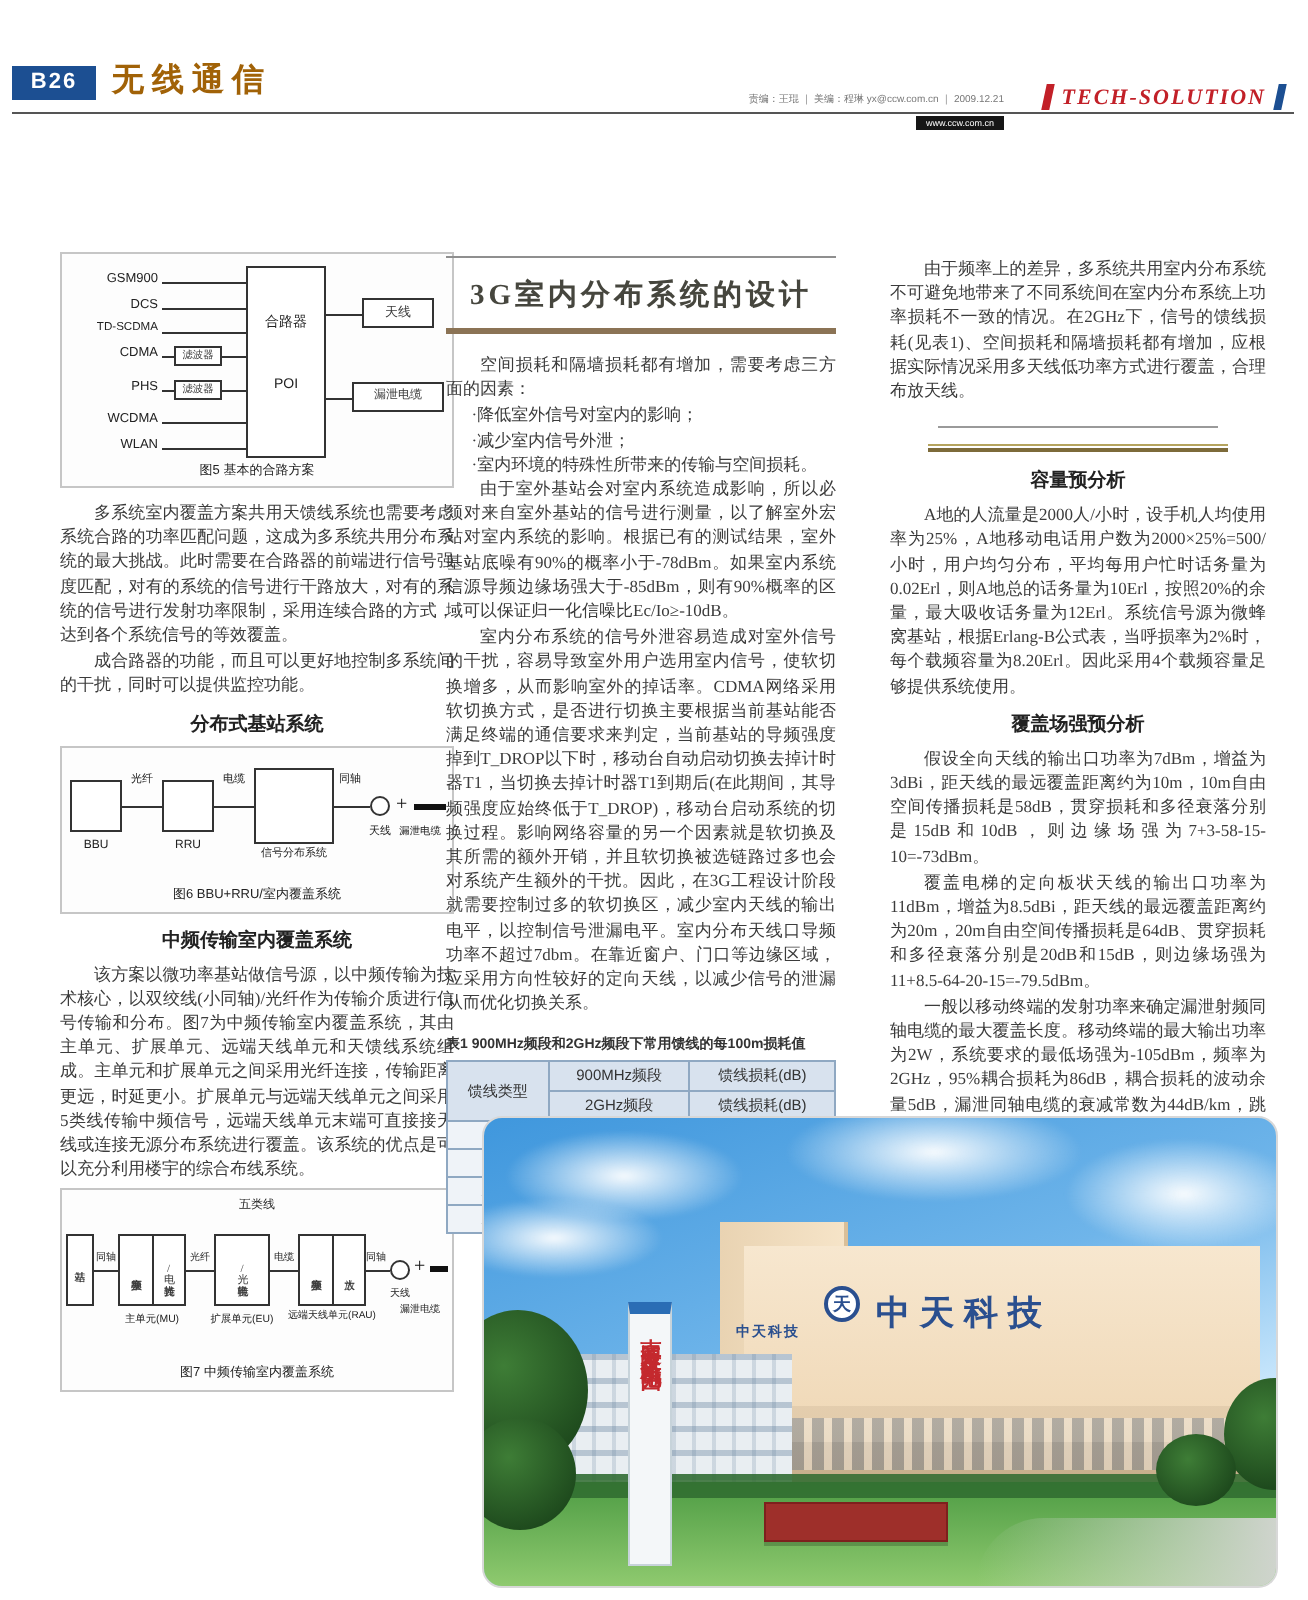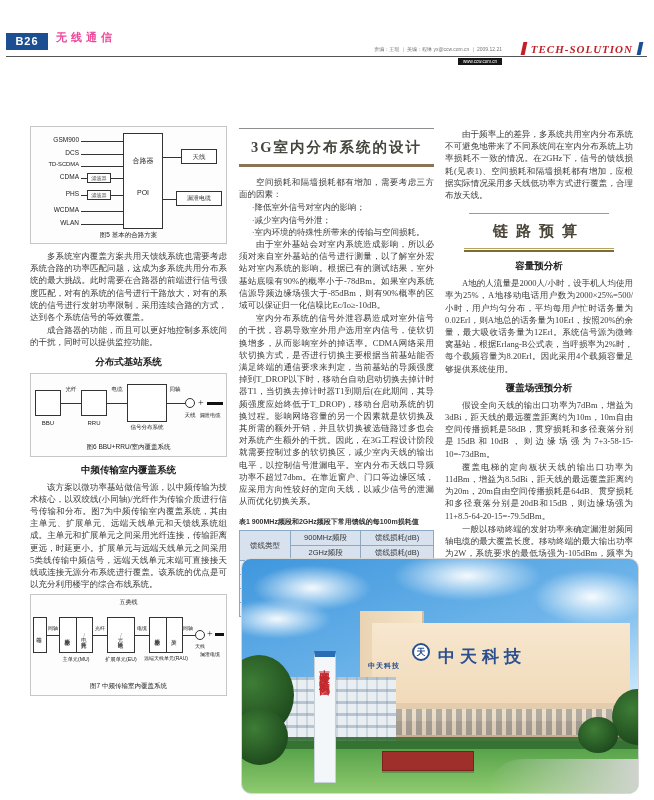--- a/index.html
+++ b/index.html
@@ -8,35 +8,35 @@
     position:relative; width:654px; height:800px; background:#fff;
     font-family:"Liberation Serif","DejaVu Serif",serif; color:#3a3a3a; overflow:hidden;
   }
   
   .pagenum {
     position:absolute; left:6px; top:33px; width:42px; height:17px;
     background:#1c4f92; color:#fff; font-family:"Liberation Sans",sans-serif;
     font-weight:bold; font-size:11px; line-height:17px; text-align:center; letter-spacing:1px;
   }
   .section-title {
-    position:absolute; left:56px; top:30px; font-size:11px; font-weight:bold;
-    color:#ec4899; letter-spacing:4px; font-family:"Liberation Sans",sans-serif;
+    position:absolute; left:56px; top:30px; font-size:16px; font-weight:bold;
+    color:#a16207; letter-spacing:4px; font-family:"Liberation Sans",sans-serif;
   }
   .head-rule { position:absolute; left:6px; top:56px; width:641px; height:1px; background:#555; }
   .byline { position:absolute; right:152px; top:46px; font-size:5px; color:#777; font-family:"Liberation Sans",sans-serif; }
   .sitebox { position:absolute; right:152px; top:58px; background:#161616; color:#fff; font-size:4.5px; padding:1px 5px; font-family:"Liberation Sans",sans-serif; }
   .brand { position:absolute; right:12px; top:42px; display:flex; align-items:center; gap:5px; }
   .brand .bar { display:inline-block; width:4px; height:13px; }
   .bar-red { background:#c22028; transform:skewX(-12deg); }
   .bar-blue { background:#1c4f92; transform:skewX(-12deg); }
   .brand-text { color:#c22028; font-style:italic; font-weight:bold; font-size:11px; letter-spacing:1px; font-family:"Liberation Serif",serif; }
   
   .col { position:absolute; top:80px;margin-top:42px; }
   .col-left  { left:30px;  width:197px; }
-  .col-mid   { left:239px; top:86px; width:195px; }
+  .col-mid   { left:223px; top:86px; width:195px; }
   .col-right { left:445px; top:86px; width:188px; }
   p.body { font-size:8.5px; line-height:12.2px; text-align:justify; text-indent:2em; color:#3b3b3b; margin-bottom:1px; }
   p.bullet { font-size:8.5px; line-height:12.2px; text-indent:1.5em; color:#3b3b3b; }
   h3.subhead, h4.subhead { font-size:9.5px; text-align:center; color:#222; margin:7px 0 4px;
     font-family:"Liberation Sans",sans-serif; font-weight:bold; }
   
   .art-title { border-top:1px solid #8f8f8f; padding:9px 0 7px; border-bottom:3px solid #8b7355; margin-bottom:9px; }
   .art-title h2 { font-size:14.5px; text-align:center; color:#46463e; letter-spacing:2px; font-weight:bold; }
   
   .lb { margin:12px 0 8px; text-align:center; }
@@ -267,21 +267,20 @@
         </tr>
       </tbody>
     </table>
   </section>
 
   <section class="col col-right">
     <p class="body">由于频率上的差异，多系统共用室内分布系统不可避免地带来了不同系统间在室内分布系统上功率损耗不一致的情况。在2GHz下，信号的馈线损耗(见表1)、空间损耗和隔墙损耗都有增加，应根据实际情况采用多天线低功率方式进行覆盖，合理布放天线。</p>
 
     <div class="lb">
       <div class="lb-top"></div>
-      <h2>链路预算</h2>
       <div class="lb-bot"></div>
     </div>
 
     <h4 class="subhead">容量预分析</h4>
     <p class="body">A地的人流量是2000人/小时，设手机人均使用率为25%，A地移动电话用户数为2000×25%=500/小时，用户均匀分布，平均每用户忙时话务量为0.02Erl，则A地总的话务量为10Erl，按照20%的余量，最大吸收话务量为12Erl。系统信号源为微蜂窝基站，根据Erlang-B公式表，当呼损率为2%时，每个载频容量为8.20Erl。因此采用4个载频容量足够提供系统使用。</p>
 
     <h4 class="subhead">覆盖场强预分析</h4>
     <p class="body">假设全向天线的输出口功率为7dBm，增益为3dBi，距天线的最远覆盖距离约为10m，10m自由空间传播损耗是58dB，贯穿损耗和多径衰落分别是15dB和10dB，则边缘场强为7+3-58-15-10=-73dBm。</p>
     <p class="body">覆盖电梯的定向板状天线的输出口功率为11dBm，增益为8.5dBi，距天线的最远覆盖距离约为20m，20m自由空间传播损耗是64dB、贯穿损耗和多径衰落分别是20dB和15dB，则边缘场强为11+8.5-64-20-15=-79.5dBm。</p>
     <p class="body"><span>一般以移动终端的发射功率来确定漏泄射频同轴电缆的最大覆盖长度。移动终端的最大输出功率为2W，系统要求的最低场强为-105dBm，频率为2GHz，95%耦合损耗为86dB，耦合损耗的波动余量5dB，漏泄同轴电缆的衰减常数为44dB/km，跳线接头损耗为2dB，地铁系统车体的屏蔽作用和吸收损耗为10dB，则最大覆盖距离为(33-(-105)-86-5-2-10)/44=795m。</span><span class="endmark">cw</span></p>

